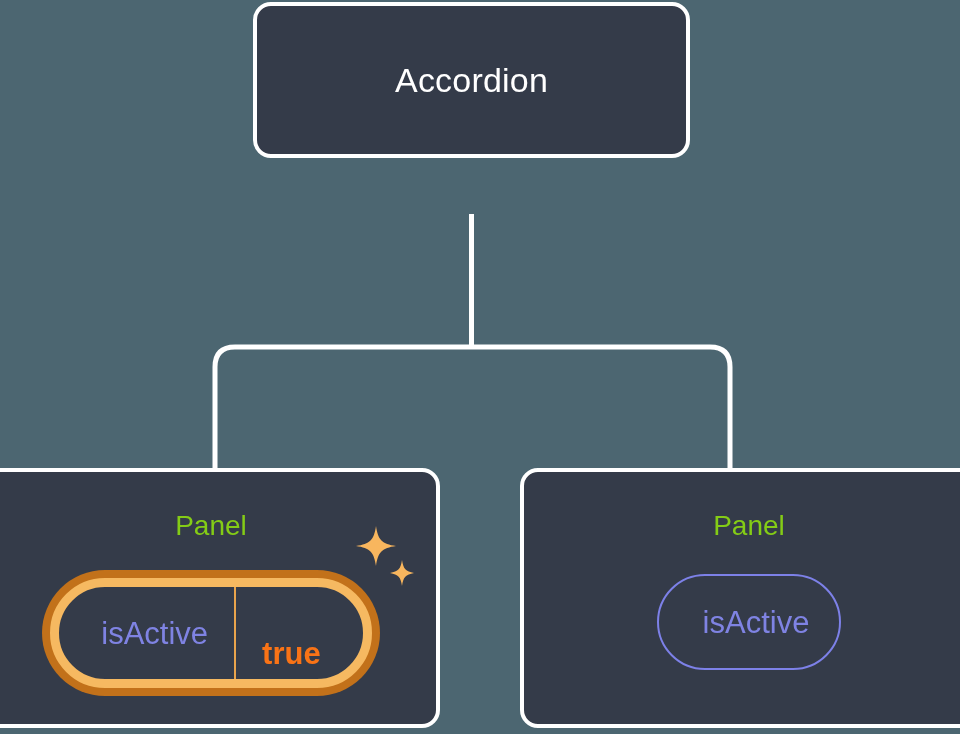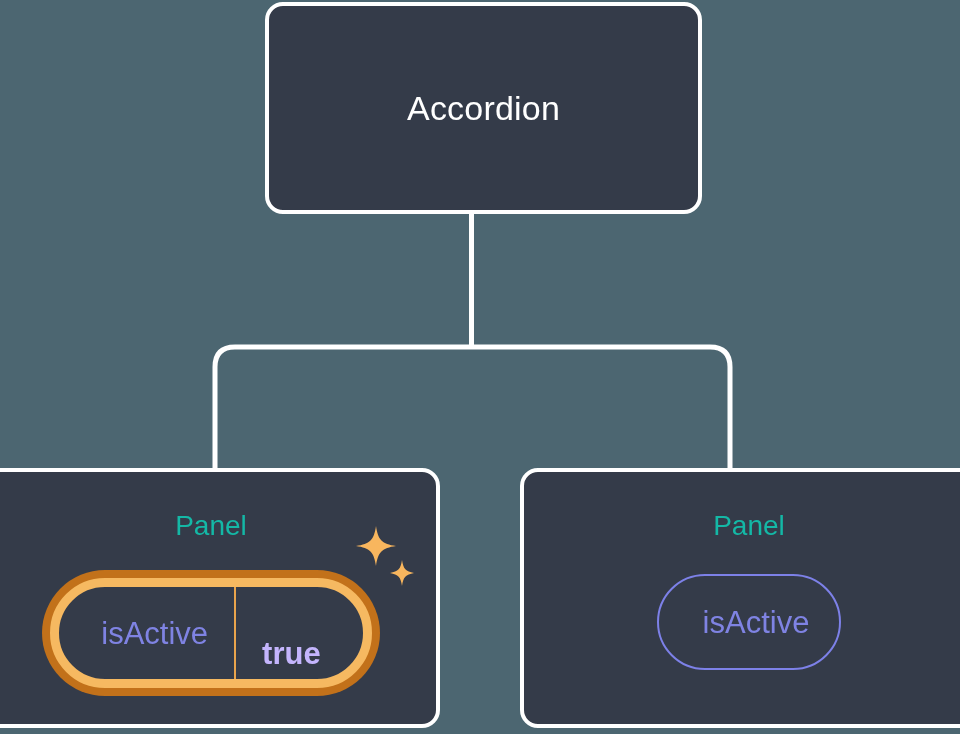--- a/index.html
+++ b/index.html
@@ -42,23 +42,22 @@
     box-sizing: border-box;
     display: flex;
     flex-direction: column;
     align-items: center;
   }
 
   .node-root {
     left: 253px;
     top: 2px;
     width: 437px;
-    height: 212px;
+    height: 156px;
     justify-content: center;
-    margin-left: 12px;
   }
 
   .node-title-root {
     color: #ffffff;
     font-size: 34px;
     font-weight: 400;
     letter-spacing: 0.2px;
     line-height: 1;
   }
 
@@ -71,21 +70,21 @@
 
   .node-panel-left {
     left: -18px;
   }
 
   .node-panel-right {
     left: 520px;
   }
 
   .node-title-panel {
-    color: #14b8a6;
+    color: #84cc16;
     font-size: 28px;
     font-weight: 400;
     line-height: 1;
     margin-bottom: 34px;
   }
 
   .node-panel-left .node-title-panel {
     margin-bottom: 30px;
   }
 
@@ -160,21 +159,21 @@
     border-left: 2px solid #e9a44c;
     min-width: 118px;
   }
   .pill-highlight-inner .pill-key-text {
     color: #7f83e3;
     font-size: 31px;
     font-weight: 400;
     line-height: 1;
   }
   .pill-highlight-inner .pill-val-text {
-    color: #c4b5fd;
+    color: #f97316;
     font-size: 31px;
     font-weight: 700;
     line-height: 1;
     margin-top: 40px;
   }
 
   
   .sparkles {
     position: absolute;
     right: -42px;

